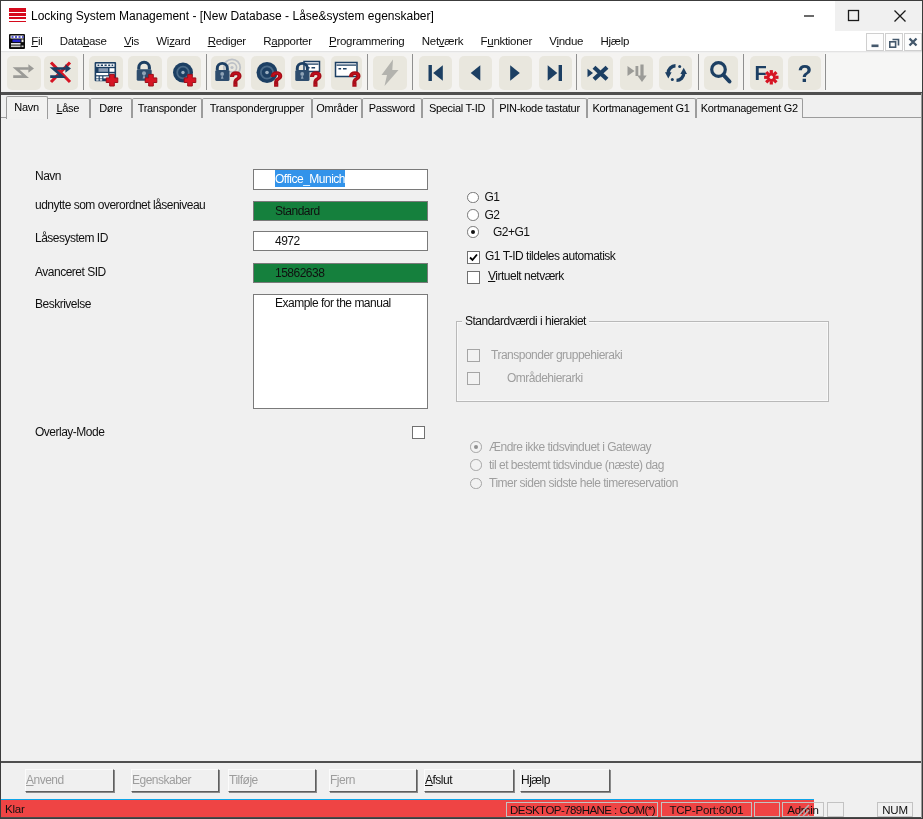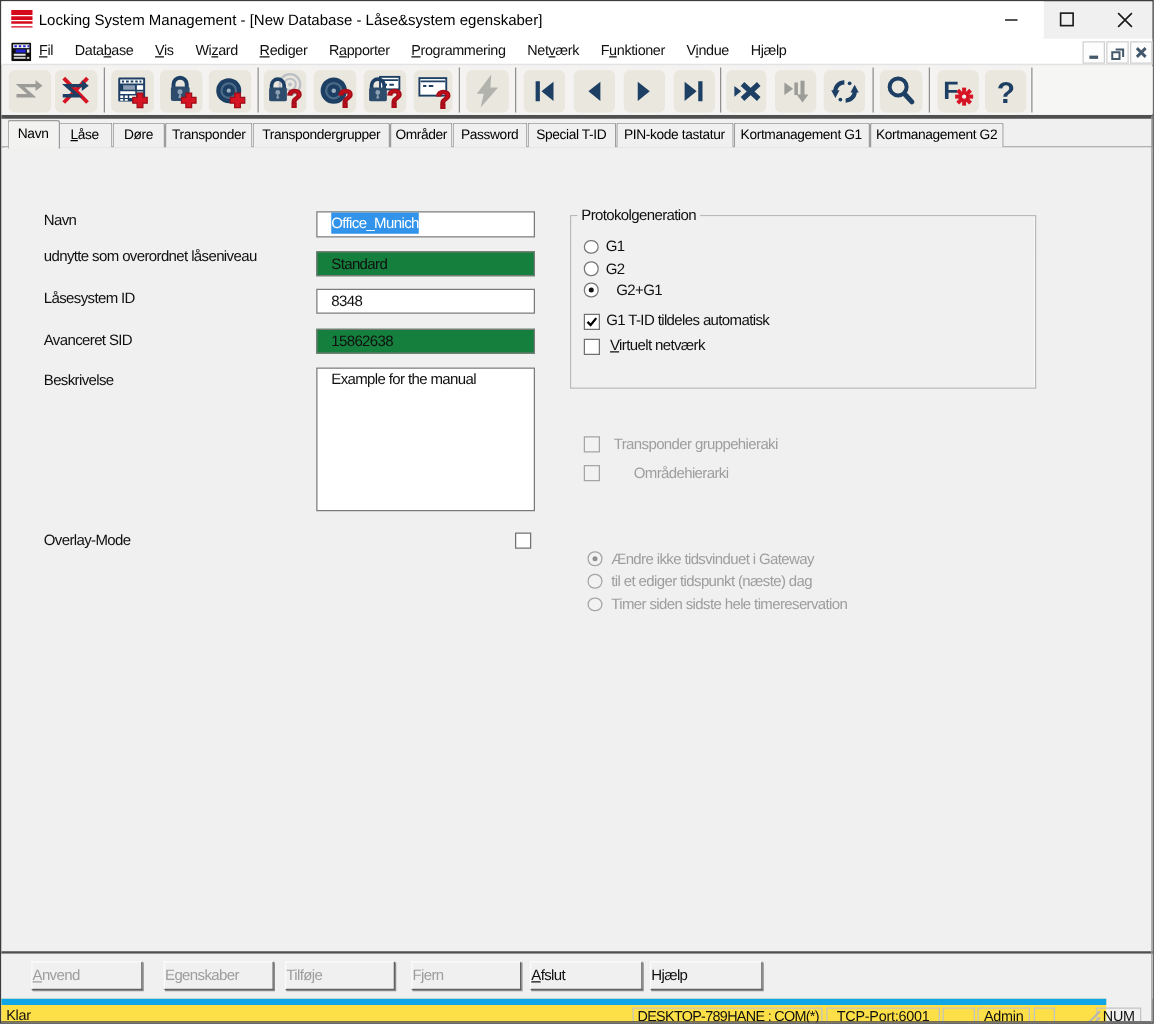--- a/index.html
+++ b/index.html
@@ -32,39 +32,39 @@
 .tbtn svg { position:absolute; left:0; top:0; }
 #mdiline { position:absolute; left:0; top:91px; width:923px; height:2.5px; background:#4f4f4f; }
 
 #tabstrip { position:absolute; left:3px; top:92px; width:918px; height:25px; }
 .tab { position:absolute; top:4.5px; height:20px; background:#f0f0f0; border:1px solid #9c9c9c; border-bottom:none; border-radius:2px 2px 0 0; text-align:center; font-size:11px; letter-spacing:-0.3px; line-height:19px; color:#000; }
 .tab.active { top:2.5px; height:23.5px; background:#f2f2f1; z-index:5; line-height:21px; }
 #tabline { position:absolute; left:0; top:116px; width:923px; height:1px; background:#9c9c9c; }
 #page { position:absolute; left:2px; top:117px; width:919px; height:643px; background:#f0f0f0; }
 
 .lbl { position:absolute; left:32px; white-space:nowrap; }
-.field { position:absolute; left:250px; width:175px; height:21px; background:#fff; border:1px solid #7a7a7a; line-height:19px; padding-left:11px; white-space:nowrap; }
+.field { position:absolute; left:250px; width:175px; height:21px; background:#fff; border:1px solid #7a7a7a; line-height:19px; padding-left:21px; white-space:nowrap; }
 .field.dis { background:#15803d; }
 
 .grp { position:absolute; left:453px; width:373px; border:1px solid #b9b9b9; box-shadow:inset 0 0 0 0.5px #ffffff; }
 .grp .cap { position:absolute; left:5px; top:-8px; background:#f0f0f0; padding:0 3px; }
 .cb { position:absolute; width:13px; height:13px; background:#fff; border:1px solid #707070; }
 .cb.dis { border-color:#a5a5a5; background:#f2f2f2; }
 .rad { position:absolute; width:11.5px; height:11.5px; background:#fff; border:1px solid #777; border-radius:50%; }
 .rad.dis { border-color:#a5a5a5; background:#f2f2f2; }
 .rad .dot { position:absolute; left:2.8px; top:2.8px; width:4px; height:4px; border-radius:50%; background:#111; }
 .rad.dis .dot { background:#909090; }
 .gtxt { color:#9e9e9e; }
 .itemlbl { position:absolute; white-space:nowrap; }
 
 #sepline { position:absolute; left:0; top:759.5px; width:923px; height:2.5px; background:#4f4f4f; }
 #btnbar { position:absolute; left:0; top:762px; width:923px; height:36px; background:#f0f0f0; }
 .pbtn { position:absolute; top:6px; height:23px; background:#f0f0f0; border:1px solid; border-color:#fbfbfb #5f5f5f #5f5f5f #fbfbfb; box-shadow:1px 1px 0 #8a8a8a; line-height:21px; }
 .pbtn.dis { color:#9d9d9d; }
-#statusbar { position:absolute; left:0; top:798px; width:884px; height:19px; background:#fde047; border-top:5px solid #0ea5e9; font-size:11.5px; letter-spacing:-0.2px; }
+#statusbar { position:absolute; left:0; top:798px; width:813px; height:19px; background:#ef4444; border-top:1px solid #0ea5e9; font-size:11.5px; letter-spacing:-0.2px; }
 .scell { position:absolute; top:2px; height:15px; border:1px solid #c3c3c3; line-height:14px; }
 #winbottom { position:absolute; left:-1px; top:815.5px; width:923px; height:3px; background:#4a4a4a; }
 </style>
 </head>
 <body>
 
 <div id="titlebar">
   <div id="logo">
     <div style="height:4px"></div>
     <div style="height:2.6px"></div>
@@ -307,51 +307,51 @@
 
 <div id="page">
 <div class="lbl" style="top:50.5px">Navn</div>
 <div class="lbl" style="top:79.5px">udnytte som overordnet låseniveau</div>
 <div class="lbl" style="top:113.0px">Låsesystem ID</div>
 <div class="lbl" style="top:146.5px">Avanceret SID</div>
 <div class="lbl" style="top:178.5px">Beskrivelse</div>
 <div class="lbl" style="top:306.5px">Overlay-Mode</div>
 <div class="field" style="top:50.5px;height:21.5px"><span style="background:#3293ea;color:#fff;padding:1.5px 0">Office_Munich</span></div>
 <div class="field dis" style="top:82.5px;height:20.5px">Standard</div>
-<div class="field" style="top:112.5px;height:20.5px">8348</div>
+<div class="field" style="top:112.5px;height:20.5px">4972</div>
 <div class="field dis" style="top:144.5px;height:20.5px">15862638</div>
 <div class="field" style="top:176px;height:114.5px;line-height:14px;padding-top:1px">Example for the manual</div>
 <div class="cb" style="left:408.5px;top:307.5px"></div>
-<div class="grp" style="top:54px;height:138.5px">
-      <div class="cap">Protokolgeneration</div>
-    </div>
 <div class="rad" style="left:464px;top:73.5px"></div>
 <div class="itemlbl" style="left:481.5px;top:72.0px">G1</div>
 <div class="rad" style="left:464px;top:91.0px"></div>
 <div class="itemlbl" style="left:481.5px;top:89.5px">G2</div>
 <div class="rad" style="left:464px;top:108.0px">
       <div class="dot"></div>
     </div>
 <div class="itemlbl" style="left:490px;top:106.5px">G2+G1</div>
 <div class="cb" style="left:464px;top:133px"><svg width="11" height="11" viewBox="0 0 11 11">
         <path d="M2 5.5 L4.5 8 L9 2.5" stroke="#000" stroke-width="1.8" fill="none"></path>
       </svg></div>
 <div class="itemlbl" style="left:482px;top:131.0px">G1 T-ID tildeles automatisk</div>
 <div class="cb" style="left:464px;top:152.5px"></div>
 <div class="itemlbl" style="left:485px;top:151.0px"><u>V</u>irtuelt netværk</div>
+<div class="grp" style="top:203px;height:81px">
+      <div class="cap">Standardværdi i hierakiet</div>
+    </div>
 <div class="cb dis" style="left:464px;top:230.5px"></div>
 <div class="itemlbl gtxt" style="left:488px;top:229.5px">Transponder gruppehieraki</div>
 <div class="cb dis" style="left:464px;top:254.0px"></div>
 <div class="itemlbl gtxt" style="left:504px;top:253.0px">Områdehierarki</div>
 <div class="rad dis" style="left:467px;top:323.0px">
       <div class="dot"></div>
     </div>
 <div class="itemlbl gtxt" style="left:486px;top:321.5px">Ændre ikke tidsvinduet i Gateway</div>
 <div class="rad dis" style="left:467px;top:341.0px"></div>
-<div class="itemlbl gtxt" style="left:486px;top:339.5px">til et ediger tidspunkt (næste) dag</div>
+<div class="itemlbl gtxt" style="left:486px;top:339.5px">til et bestemt tidsvindue (næste) dag</div>
 <div class="rad dis" style="left:467px;top:359.5px"></div>
 <div class="itemlbl gtxt" style="left:486px;top:358.0px">Timer siden sidste hele timereservation</div>
 </div>
 
 <div id="sepline"></div>
 <div id="btnbar">
   <div class="pbtn dis" style="left:24px;width:89px"><u>A</u>nvend</div>
   <div class="pbtn dis" style="left:130px;width:88px">Egenskaber</div>
   <div class="pbtn dis" style="left:227px;width:88px">Tilføje</div>
   <div class="pbtn dis" style="left:328px;width:88px">F<u>j</u>ern</div>

